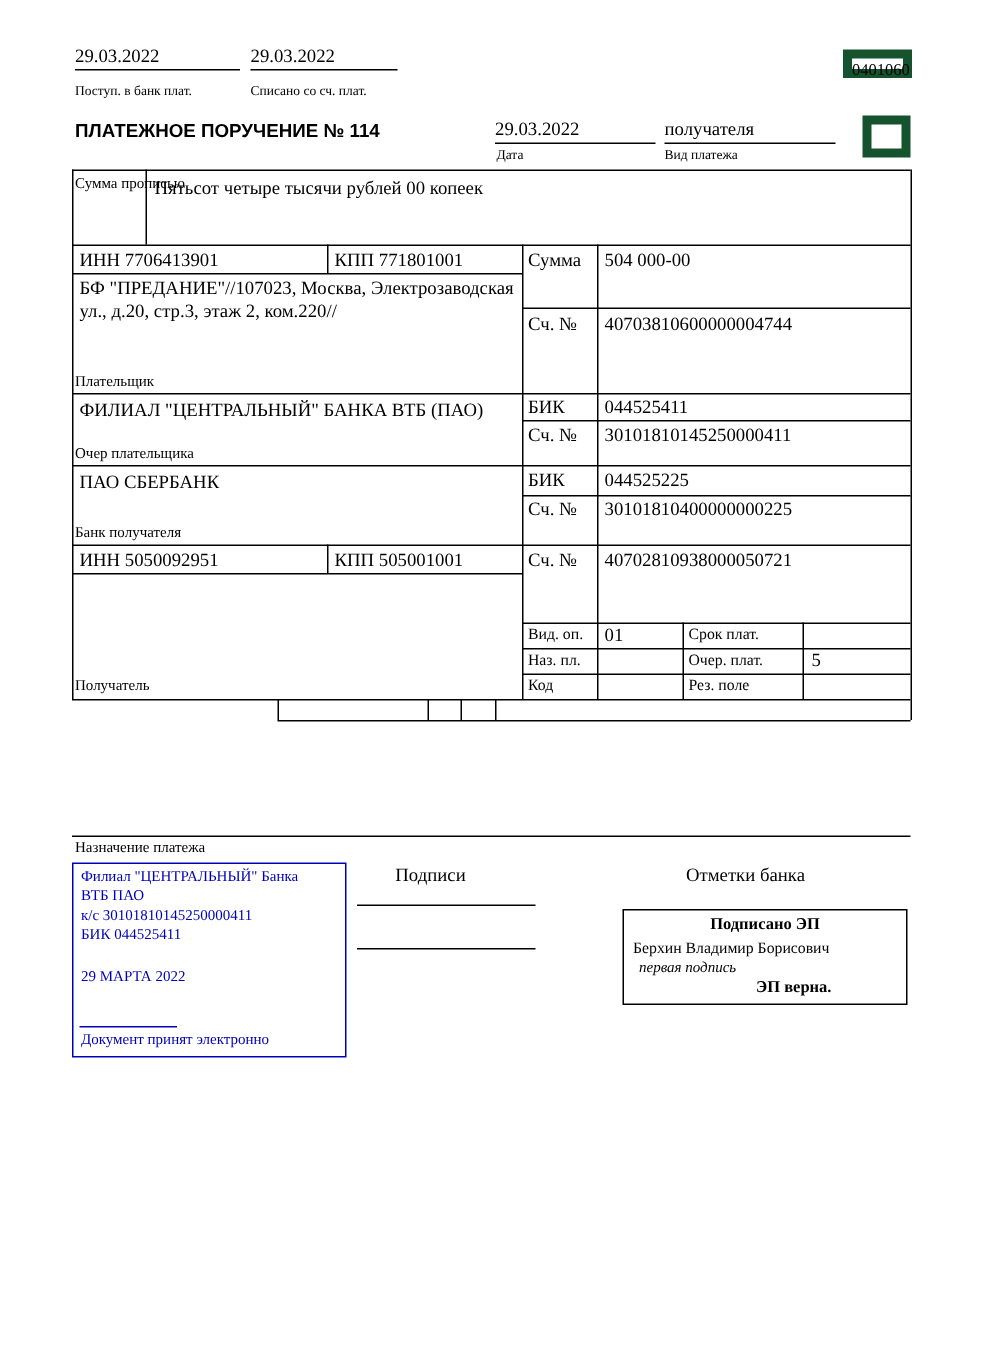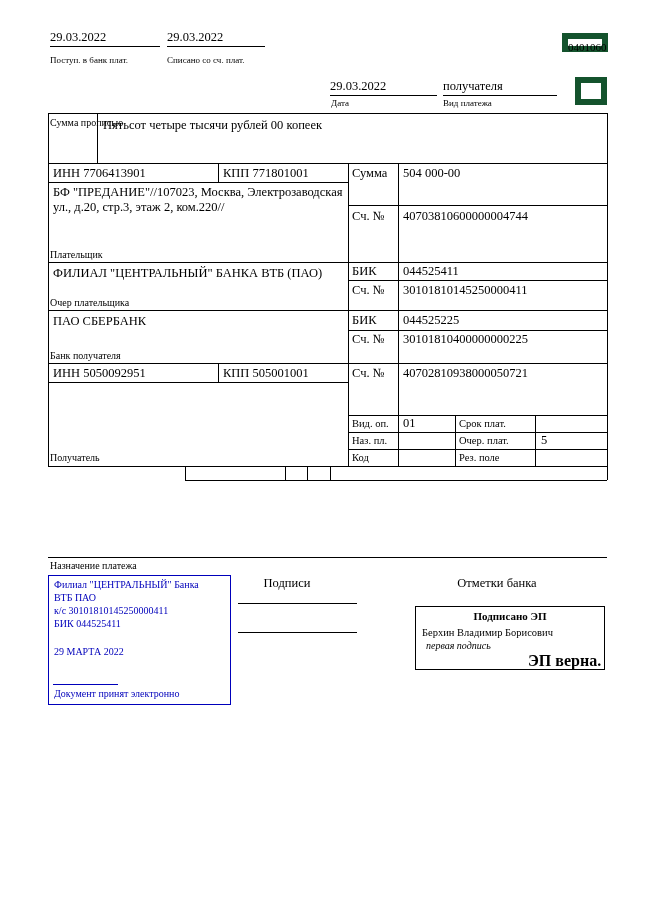--- a/index.html
+++ b/index.html
@@ -22,35 +22,36 @@
 
   .stamp { position:absolute; left:48px; top:575px; width:183px; height:130px;
            border:1px solid var(--stamp-blue,#0000bb); color:var(--stamp-blue,#0000bb); }
   .stamp .s { position:absolute; font-size:10px; white-space:nowrap; }
   .stamp .sdiv { position:absolute; height:1px; background:var(--stamp-blue,#0000bb); }
 
   .sig-box { position:absolute; left:415px; top:606px; width:190px; height:64px; border:1px solid #000; }
   .sig-box .t  { position:absolute; top:3px;  left:0; width:100%; text-align:center; font-weight:bold; font-size:11px; }
   .sig-box .n  { position:absolute; top:20px; left:6px;  font-size:10.5px; white-space:nowrap; }
   .sig-box .k  { position:absolute; top:33px; left:10px; font-size:10px; font-style:italic; white-space:nowrap; }
-  .sig-box .v2 { position:absolute; top:45px; left:88px; font-size:16px; font-weight:bold; white-space:nowrap;margin-left:24px; }
+  .sig-box .v2 { position:absolute; top:45px; left:88px; font-size:11px; font-weight:bold; white-space:nowrap; }
 </style>
 </head>
 <body>
 
 <div class="page">
 
   <div class="txt ul" style="left:50px;top:30px;width:110px">29.03.2022</div>
   <div class="txt ul" style="left:167px;top:30px;width:98px">29.03.2022</div>
   <div class="lbl" style="left:50px;top:55px">Поступ. в банк плат.</div>
   <div class="lbl" style="left:167px;top:55px">Списано со сч. плат.</div>
   <div class="box" style="left:562px;top:33px;width:46px;height:19px">
     <span class="code">0401060</span>
   </div>
 
+  <div class="title" style="left:50px;top:80px">ПЛАТЕЖНОЕ ПОРУЧЕНИЕ № 114</div>
   <div class="txt ul" style="left:330px;top:79px;width:107px">29.03.2022</div>
   <div class="lbl" style="left:331px;top:98px">Дата</div>
   <div class="txt ul" style="left:443px;top:79px;width:114px">получателя</div>
   <div class="lbl" style="left:443px;top:98px">Вид платежа</div>
   <div class="box" style="left:575px;top:77px;width:32px;height:28px"></div>
 
   <div class="h" style="left:48px;top:113px;width:559px"></div>
   <div class="h" style="left:48px;top:163px;width:559px"></div>
   <div class="h" style="left:48px;top:182px;width:300px"></div>
   <div class="h" style="left:348px;top:205px;width:259px"></div>

